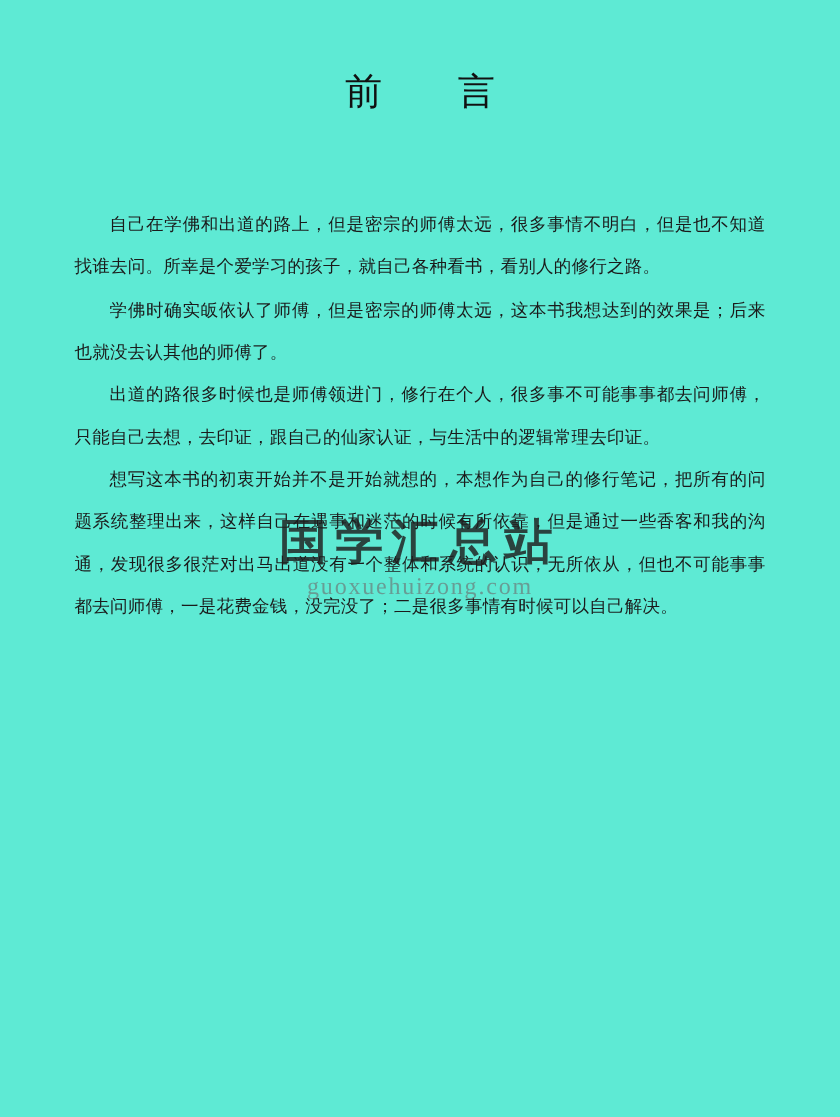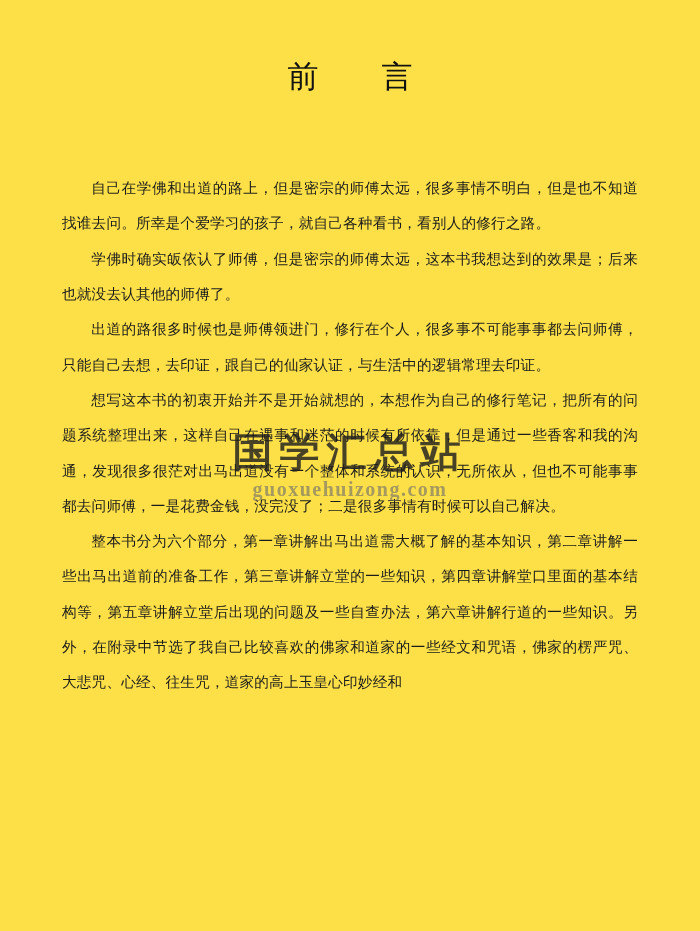--- a/index.html
+++ b/index.html
@@ -12,21 +12,21 @@
     height: 931px;
     font-family: "DejaVu Sans", "Liberation Sans", sans-serif;
     color: #1a1a1a;
     position: relative;
     overflow: hidden;
   }
   .page {
     position: relative;
     width: 700px;
     height: 931px;
-    background: #fde047;
+    background: #5eead4;
     box-sizing: border-box;
     padding: 0 62px;
   }
   .doc-title {
     text-align: center;
     font-size: 31px;
     letter-spacing: 16px;
     font-weight: 400;
     color: #111111;
     margin: 0;
@@ -73,36 +73,34 @@
     display: block;
     line-height: 1.1;
   }
   .wm-en {
     display: block;
     margin-top: 4px;
     font-size: 20px;
     letter-spacing: 1.5px;
     color: rgba(110,110,110,0.62);
     font-family: "Liberation Serif", "DejaVu Serif", serif;
-    font-weight: bold;
   }
 </style>
 </head>
 <body>
 
 <div class="page">
 
   <h1 class="doc-title">前　言</h1>
 
   <div class="body-text">
     <p>自己在学佛和出道的路上，但是密宗的师傅太远，很多事情不明白，但是也不知道找谁去问。所幸是个爱学习的孩子，就自己各种看书，看别人的修行之路。</p>
     <p>学佛时确实皈依认了师傅，但是密宗的师傅太远，这本书我想达到的效果是；后来也就没去认其他的师傅了。</p>
     <p>出道的路很多时候也是师傅领进门，修行在个人，很多事不可能事事都去问师傅，只能自己去想，去印证，跟自己的仙家认证，与生活中的逻辑常理去印证。</p>
     <p>想写这本书的初衷开始并不是开始就想的，本想作为自己的修行笔记，把所有的问题系统整理出来，这样自己在遇事和迷茫的时候有所依靠，但是通过一些香客和我的沟通，发现很多很茫对出马出道没有一个整体和系统的认识，无所依从，但也不可能事事都去问师傅，一是花费金钱，没完没了；二是很多事情有时候可以自己解决。</p>
-    <p>整本书分为六个部分，第一章讲解出马出道需大概了解的基本知识，第二章讲解一些出马出道前的准备工作，第三章讲解立堂的一些知识，第四章讲解堂口里面的基本结构等，第五章讲解立堂后出现的问题及一些自查办法，第六章讲解行道的一些知识。另外，在附录中节选了我自己比较喜欢的佛家和道家的一些经文和咒语，佛家的楞严咒、大悲咒、心经、往生咒，道家的高上玉皇心印妙经和</p>
   </div>
 
   <div class="watermark">
     <div class="wm-main">
       <span class="wm-cn">国学汇总站</span>
       <span class="wm-en">guoxuehuizong.com</span>
     </div>
   </div>
 
 </div>

